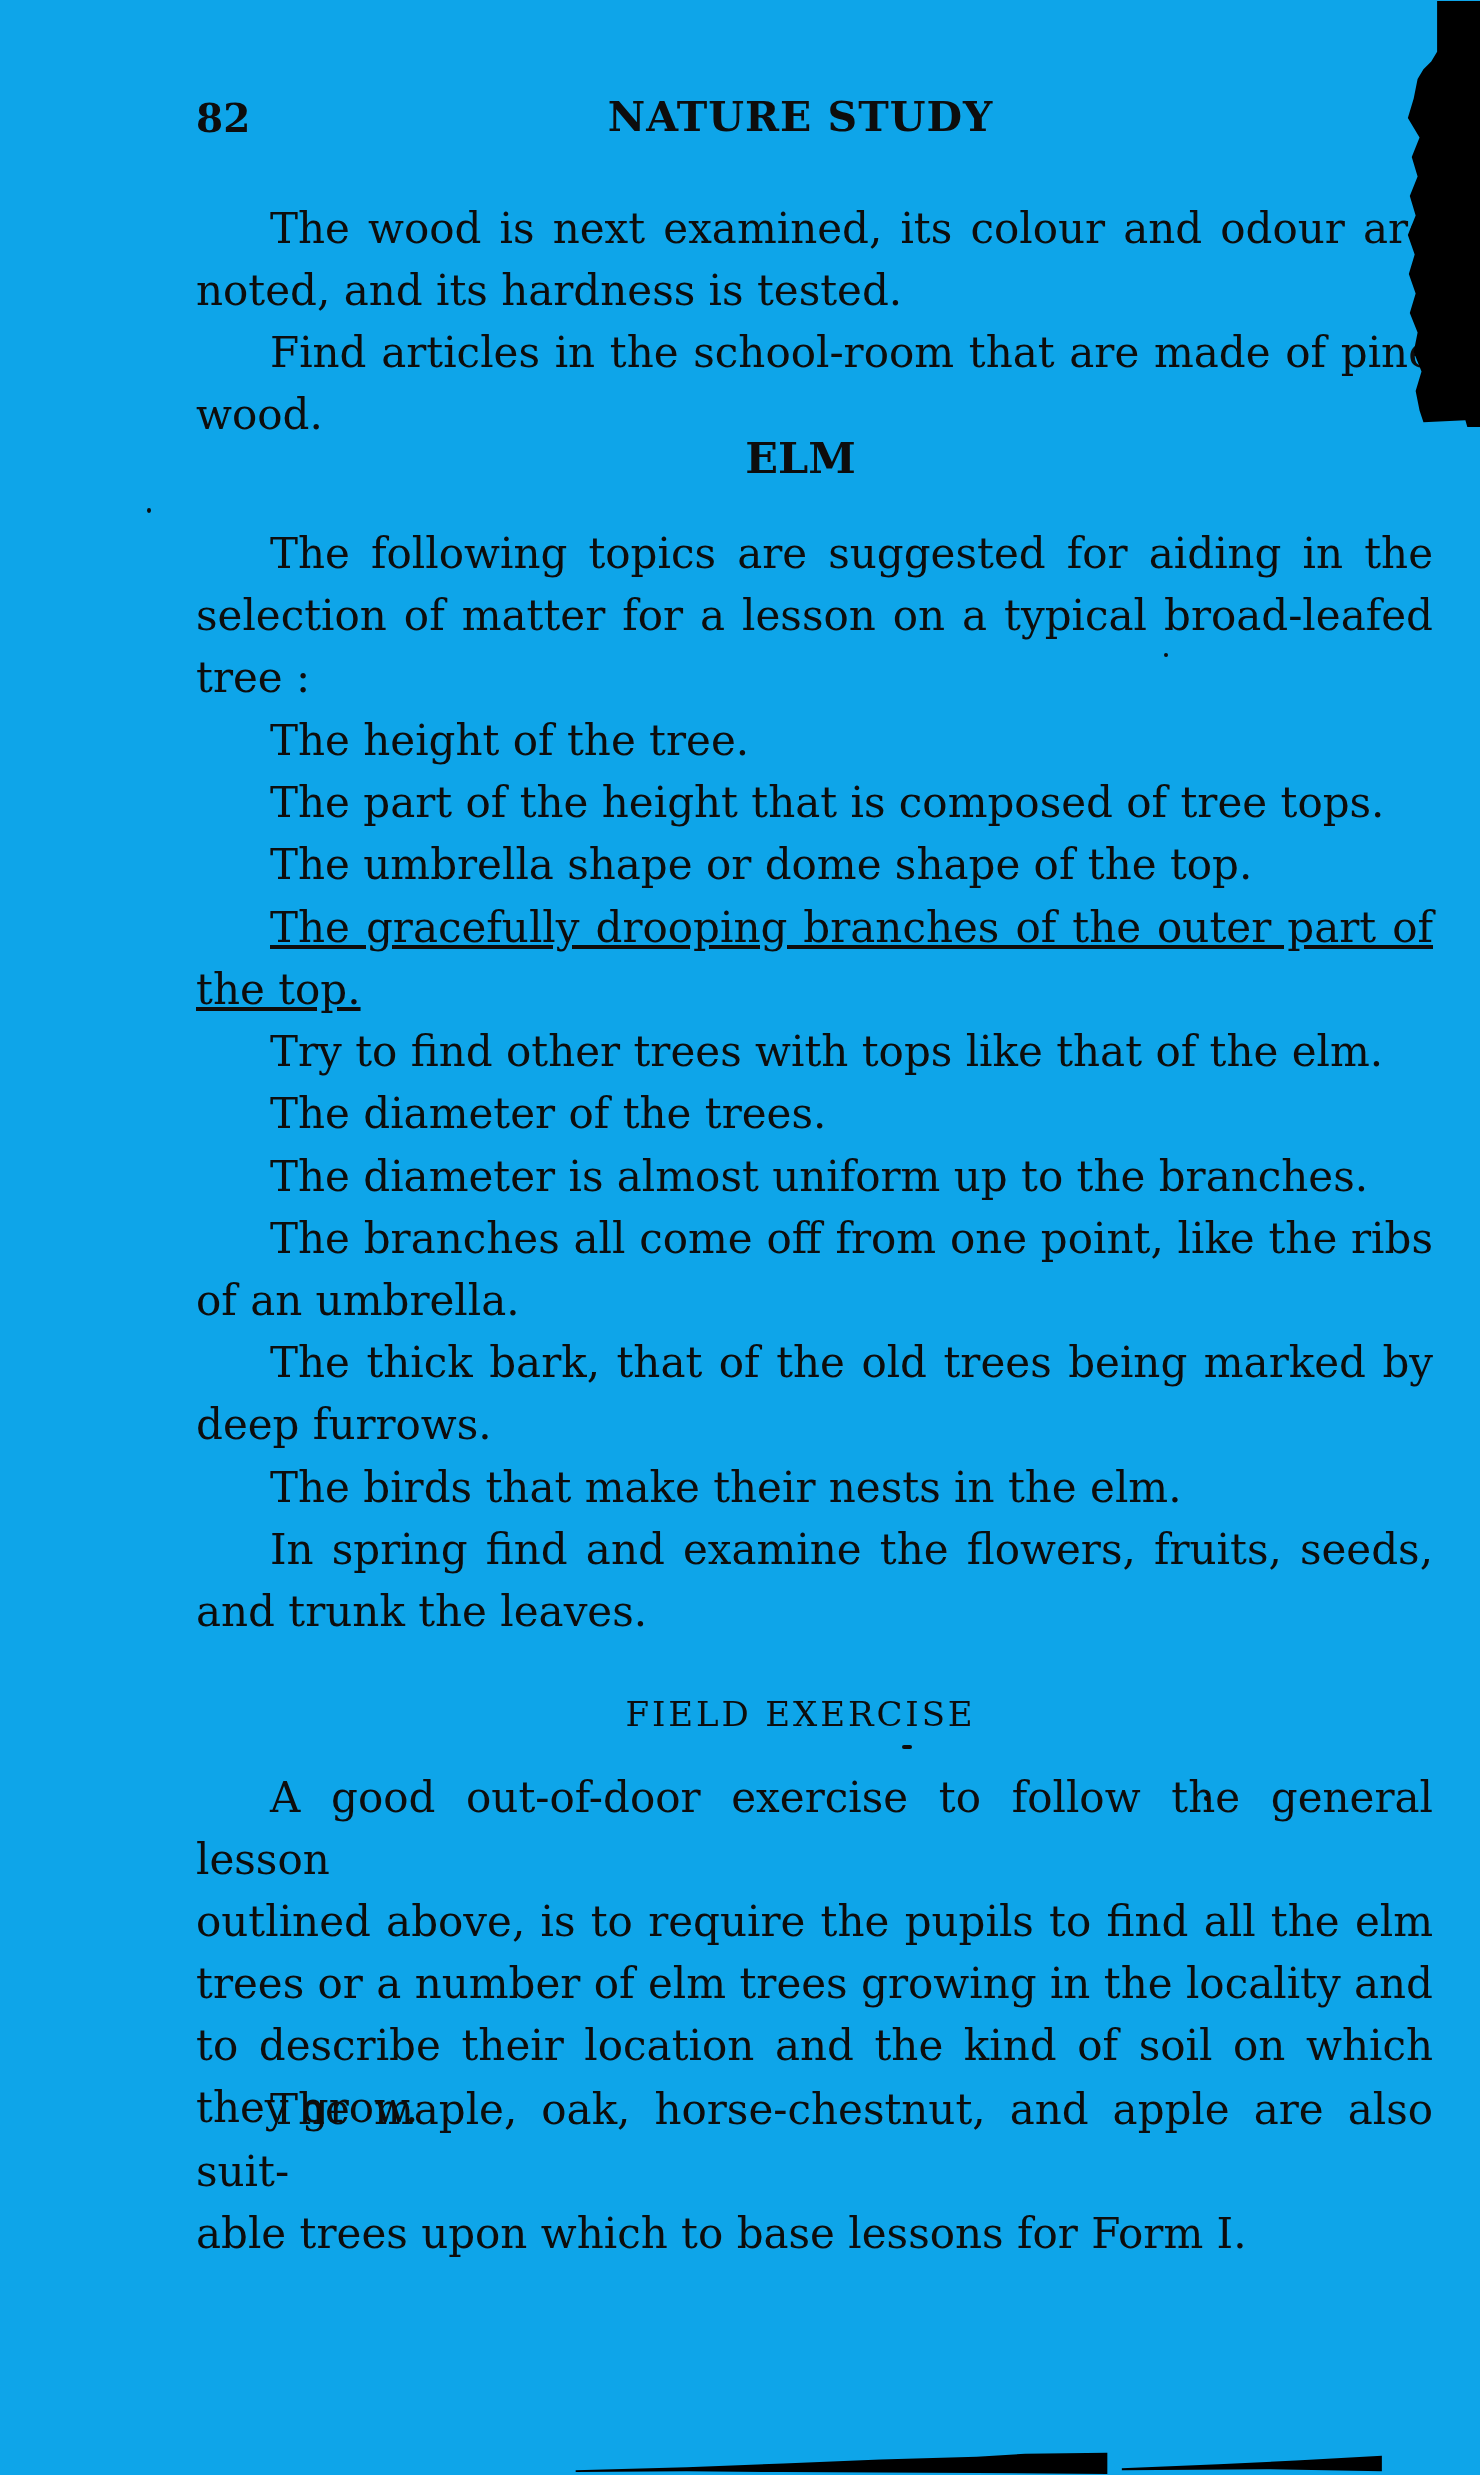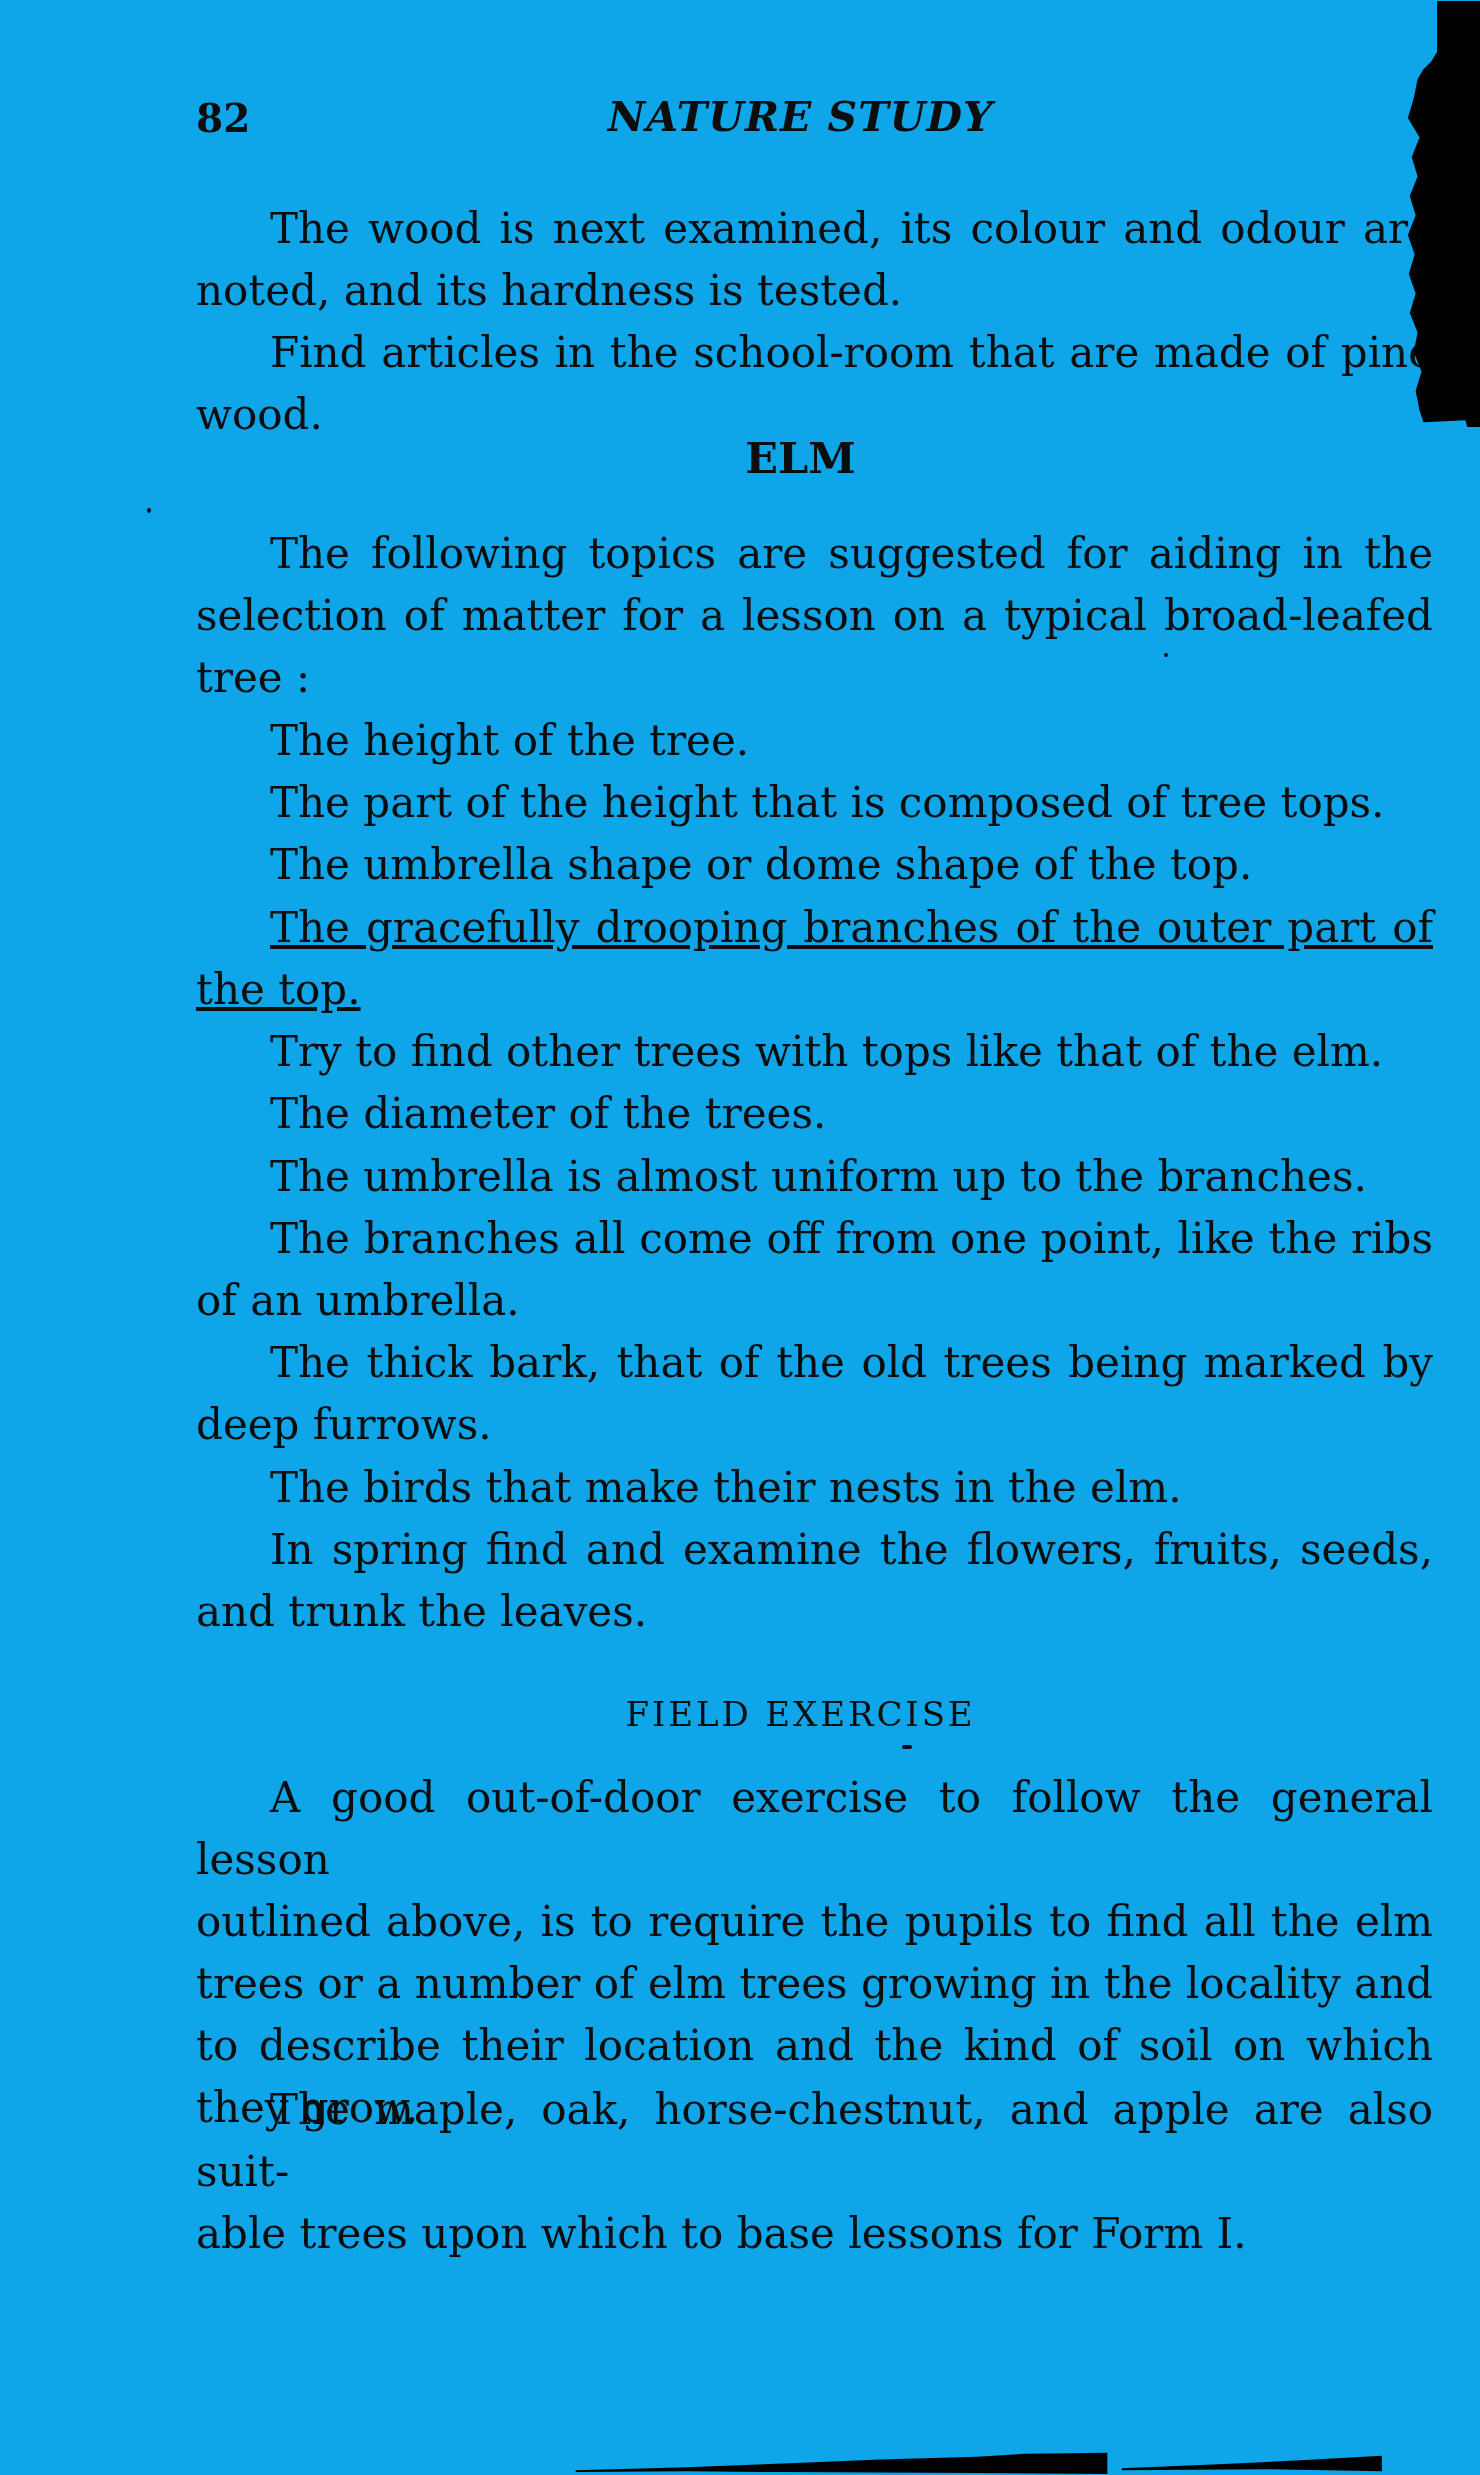--- a/index.html
+++ b/index.html
@@ -24,21 +24,21 @@
   .h-field{font-size:34px;font-weight:400;letter-spacing:2.9px;line-height:39px;}
   .speck{position:absolute;background:#0d0d0d;border-radius:50%;}
   svg{display:block;}
 </style>
 </head>
 <body>
 
 <div class="page">
 
   <div class="abs pgnum" style="left:196px;top:99px;">82</div>
-  <div class="abs center-col running-title" style="top:98px;font-style:italic;">NATURE STUDY</div>
+  <div class="abs center-col running-title" style="top:98px;">NATURE STUDY</div>
 
   <div class="abs col body-block" style="top:198px;">
     <div class="tline j in">The wood is next examined, its colour and odour are</div>
     <div class="tline">noted, and its hardness is tested.</div>
   </div>
 
   <div class="abs col body-block" style="top:322px;">
     <div class="tline j in">Find articles in the school-room that are made of pine</div>
     <div class="tline">wood.</div>
   </div>
@@ -64,21 +64,21 @@
     <div class="tline j in">The gracefully drooping branches of the outer part of</div>
     <div class="tline">the top.</div>
   </div>
   <div class="abs col body-block" style="top:1021px;">
     <div class="tline in">Try to find other trees with tops like that of the elm.</div>
   </div>
   <div class="abs col body-block" style="top:1083px;">
     <div class="tline in">The diameter of the trees.</div>
   </div>
   <div class="abs col body-block" style="top:1146px;">
-    <div class="tline in">The umbrella is almost uniform up to the branches.</div>
+    <div class="tline in">The diameter is almost uniform up to the branches.</div>
   </div>
   <div class="abs col body-block" style="top:1208px;">
     <div class="tline j in">The branches all come off from one point, like the ribs</div>
     <div class="tline">of an umbrella.</div>
   </div>
   <div class="abs col body-block" style="top:1332px;">
     <div class="tline j in">The thick bark, that of the old trees being marked by</div>
     <div class="tline">deep furrows.</div>
   </div>
   <div class="abs col body-block" style="top:1457px;">

